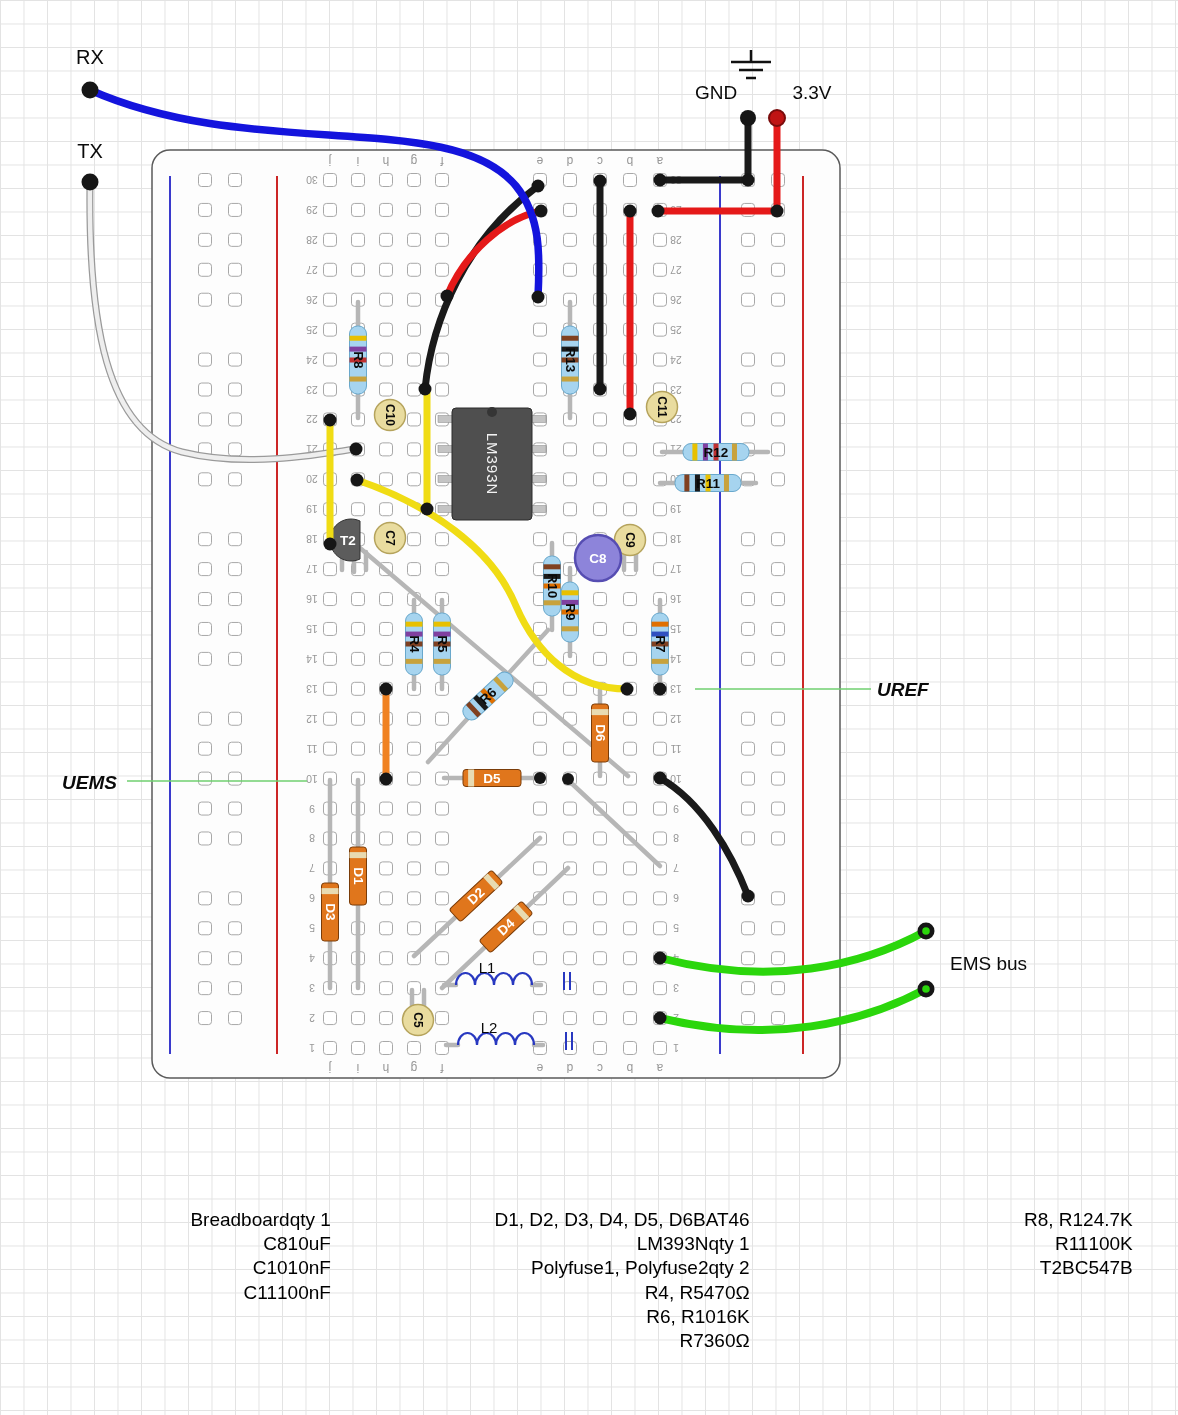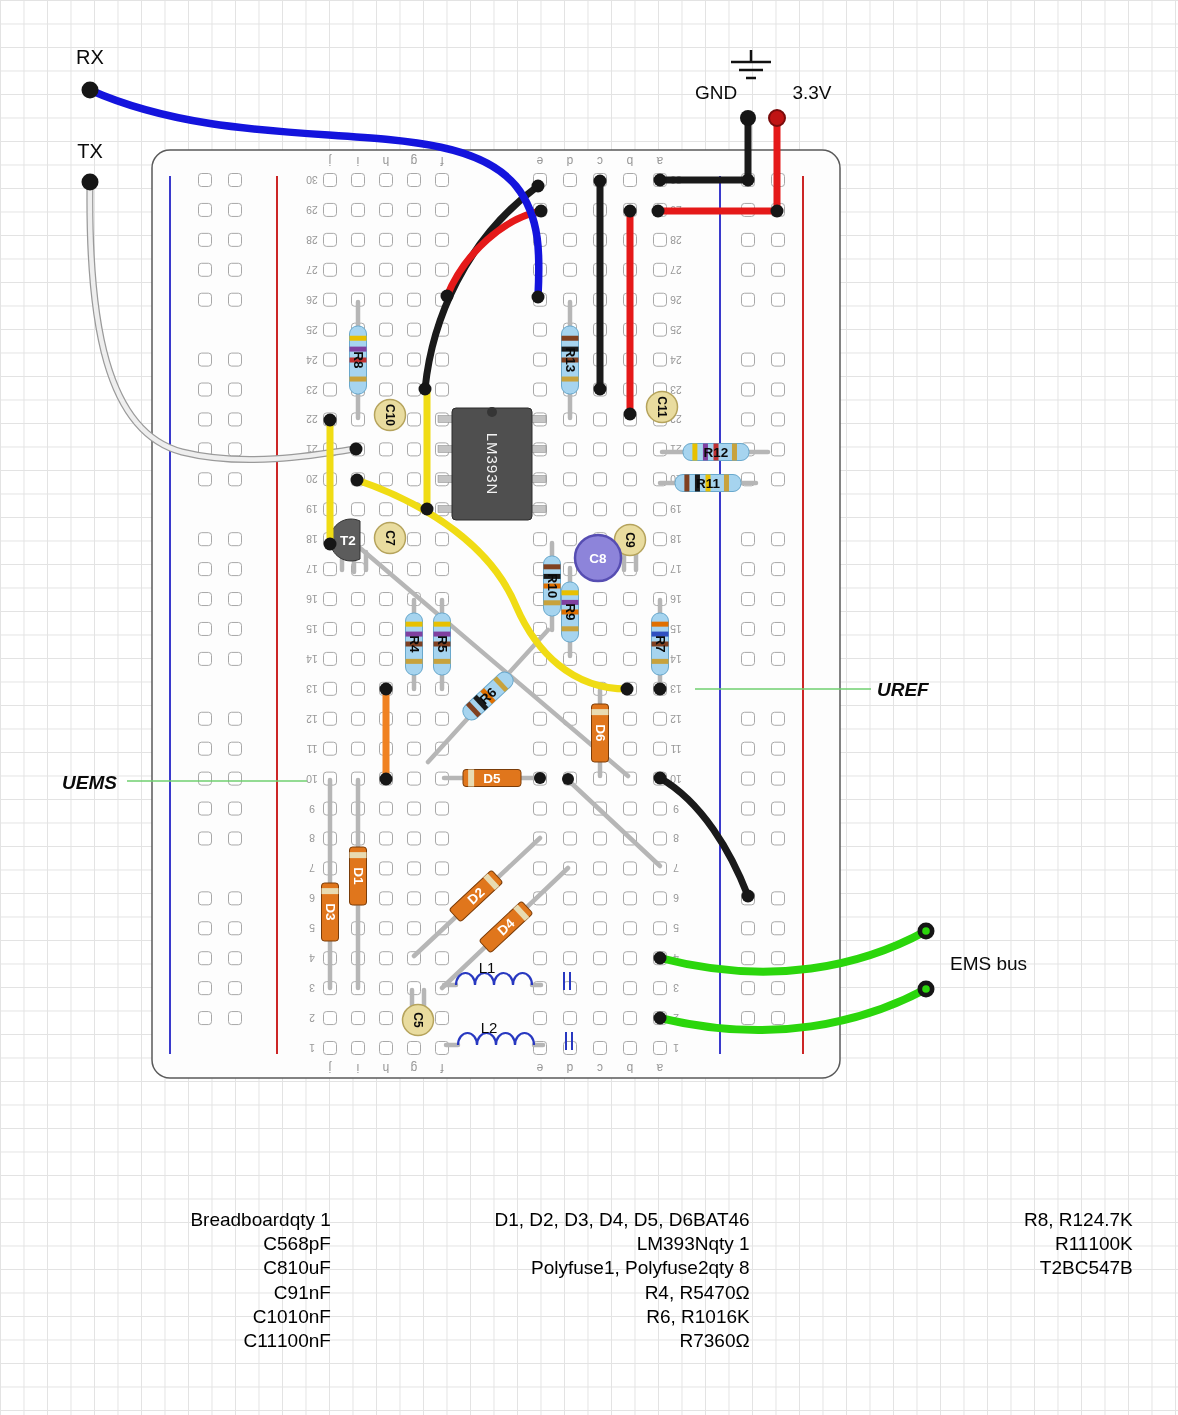--- a/index.html
+++ b/index.html
@@ -774,30 +774,28 @@
       <path d="M 751,50 L 751,62 M 731,62 L 771,62 M 739,70 L 763,70 M 746,78 L 756,78" stroke="#111" stroke-width="2.5" fill="none"></path>
       <text x="950" y="970" text-anchor="start" class="ann-sm">EMS bus</text>
       <text x="877" y="696" text-anchor="start" class="ann-it">UREF</text>
       <text x="62" y="789" text-anchor="start" class="ann-it">UEMS</text>
     </g>
   </svg>
 
   <div id="bom">
       <div class="bom-group" style="left: 30px;">
         <div class="bom-row"><span class="bom-name" style="width: 247px;">Breadboard</span><span>qty 1</span></div>
-        <div class="bom-row"><span class="bom-name" style="width: 247px;">C5</span><span>68pF</span></div>
         <div class="bom-row"><span class="bom-name" style="width: 247px;">C8</span><span>10uF</span></div>
-        <div class="bom-row"><span class="bom-name" style="width: 247px;">C9</span><span>1nF</span></div>
         <div class="bom-row"><span class="bom-name" style="width: 247px;">C10</span><span>10nF</span></div>
         <div class="bom-row"><span class="bom-name" style="width: 247px;">C11</span><span>100nF</span></div>
       </div>
       <div class="bom-group" style="left: 425px; margin-left: 25px;">
         <div class="bom-row"><span class="bom-name" style="width: 243px;">D1, D2, D3, D4, D5, D6</span><span>BAT46</span></div>
         <div class="bom-row"><span class="bom-name" style="width: 243px;">LM393N</span><span>qty 1</span></div>
-        <div class="bom-row"><span class="bom-name" style="width: 243px;">Polyfuse1, Polyfuse2</span><span>qty 8</span></div>
+        <div class="bom-row"><span class="bom-name" style="width: 243px;">Polyfuse1, Polyfuse2</span><span>qty 2</span></div>
         <div class="bom-row"><span class="bom-name" style="width: 243px;">R4, R5</span><span>470Ω</span></div>
         <div class="bom-row"><span class="bom-name" style="width: 243px; padding-left: 14px;">R6, R10</span><span>16K</span></div>
         <div class="bom-row"><span class="bom-name" style="width: 243px;">R7</span><span>360Ω</span></div>
       </div>
       <div class="bom-group" style="left: 816px;">
         <div class="bom-row"><span class="bom-name" style="width: 246px;">R8, R12</span><span>4.7K</span></div>
         <div class="bom-row"><span class="bom-name" style="width: 246px;">R11</span><span>100K</span></div>
         <div class="bom-row"><span class="bom-name" style="width: 246px;">T2</span><span>BC547B</span></div>
       </div>
     </div>

